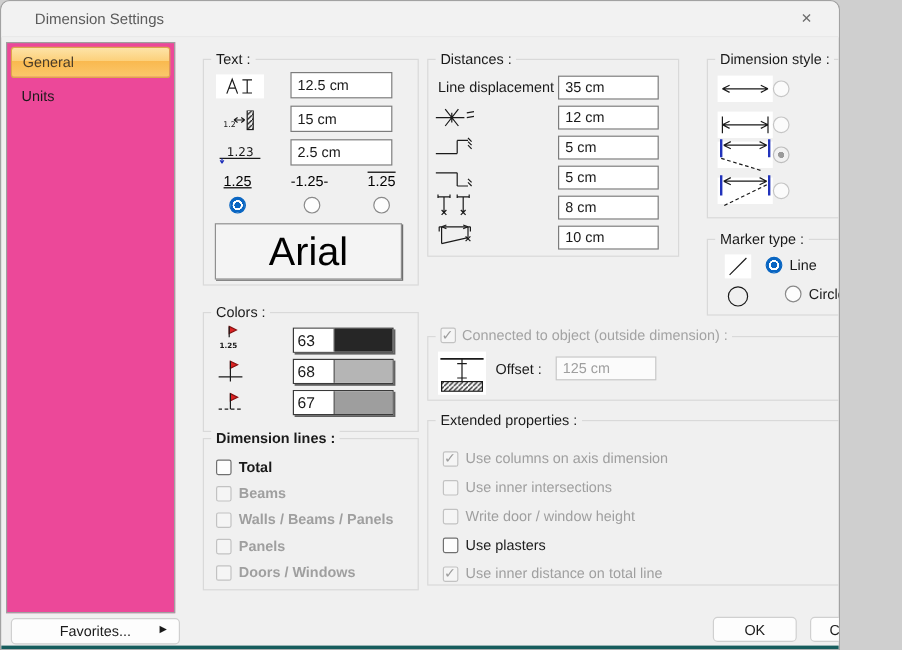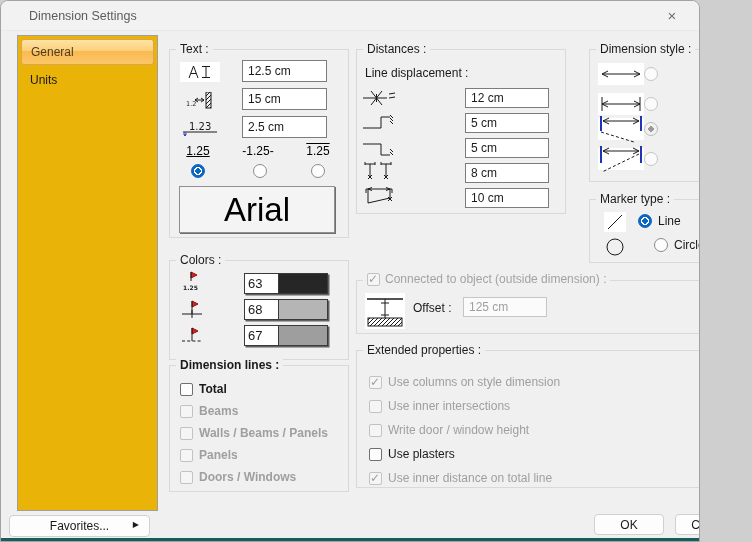--- a/index.html
+++ b/index.html
@@ -3,21 +3,21 @@
 <meta charset="utf-8">
 <style>
   html,body{margin:0;padding:0;background:#cfcfcf;font-family:"Liberation Sans","DejaVu Sans",sans-serif;}
   .dlg{position:relative;width:700px;height:542px;background:#f0f0f0;border:1px solid #a2a2a2;
        border-radius:8px 8px 0 0;box-sizing:border-box;overflow:hidden;font-size:12px;color:#1a1a1a;padding-left:16px;}
   .titlebar{position:absolute;left:0;top:0;width:100%;height:30px;background:#f2f2f2;
             border-bottom:1px solid #e9e9e9;box-sizing:border-box;}
   .title{position:absolute;left:28px;top:8px;font-size:12.5px;color:#5c5c5c;}
   .close{position:absolute;right:16px;top:5px;font-size:15px;color:#6e6e6e;width:22px;height:20px;
          text-align:center;line-height:20px;cursor:default;}
-  .sidebar{position:absolute;left:16px;top:34px;width:141px;height:476px;background:#eab308;
+  .sidebar{position:absolute;left:4px;top:34px;width:141px;height:476px;background:#ec4899;
            border:1px solid #9f9f9f;box-sizing:border-box;}
   .side-item{height:24px;line-height:24px;padding-left:12px;color:#1a1a1a;}
   .side-item.sel{margin:3px;height:24px;line-height:24px;padding-left:9px;border:1px solid #dca54c;border-radius:3px;
      background:linear-gradient(#fde3a7 0%,#fcd07a 45%,#f9b94f 46%,#fbc76b 100%);color:#4a3c28;}
   .grp{position:absolute;border:1px solid #d9d9d9;box-sizing:border-box;}
   .grp>.lbl{position:absolute;top:-8px;left:6px;background:#f0f0f0;padding:0 4px;color:#1a1a1a;white-space:nowrap;}
   .grp>.lbl.dis{color:#a3a3a3;}
   .txt{position:absolute;box-sizing:border-box;border:1px solid #7c7c7c;background:#fff;
        font-family:inherit;font-size:12px;padding:0 0 0 5px;color:#1a1a1a;}
   .txt:disabled{border-color:#c6c6c6;color:#9f9f9f;background:#fbfbfb;}
@@ -173,20 +173,21 @@
       </div>
     <div class="row" style="left:10px;top:104px;">
         <span class="cb dis"></span>
         <span class="t dis">Doors / Windows</span>
       </div>
   </div>
 
   <div class="grp" style="left:355px;top:48px;width:210px;height:165px;">
     <span class="lbl">Distances :</span>
     <span style="position:absolute;left:8px;top:16px;">Line displacement :</span>
+    <input class="txt" style="left: 108px; top: 13px; width: 84px; height: 20px;" value="35 cm">
     <span style="position:absolute;left:6px;top:36px;">
       <svg width="34" height="24">
           <path class="s" d="M0 12 H24 M8 5 L19 19 M19 5 L8 19 M13.5 8 V16"></path>
           <path class="s" d="M26 8 l6 -1 M26 12 l6 -1"></path>
         </svg>
     </span>
     <input class="txt" style="left: 108px; top: 38px; width: 84px; height: 20px;" value="12 cm">
     <span style="position:absolute;left:6px;top:62px;">
       <svg width="34" height="24">
           <path class="s" d="M0 16 H18 M18 16 V5 M18 5 H27"></path>
@@ -286,21 +287,21 @@
         </svg>
     </span>
     <span class="t dis" style="position:absolute;left:56px;top:20px;">Offset :</span>
     <input class="txt" style="left: 106px; top: 16px; width: 84px; height: 20px;" disabled="" value="125 cm">
   </div>
 
   <div class="grp" style="left:355px;top:349px;width:389px;height:138px;">
     <span class="lbl">Extended properties :</span>
     <div class="row" style="left:12px;top:24px;">
         <span class="cb dis checked"></span>
-        <span class="t dis">Use columns on style dimension</span>
+        <span class="t dis">Use columns on axis dimension</span>
       </div>
     <div class="row" style="left:12px;top:48px;">
         <span class="cb dis"></span>
         <span class="t dis">Use inner intersections</span>
       </div>
     <div class="row" style="left:12px;top:72px;">
         <span class="cb dis"></span>
         <span class="t dis">Write door / window height</span>
       </div>
     <div class="row" style="left:12px;top:96px;">

